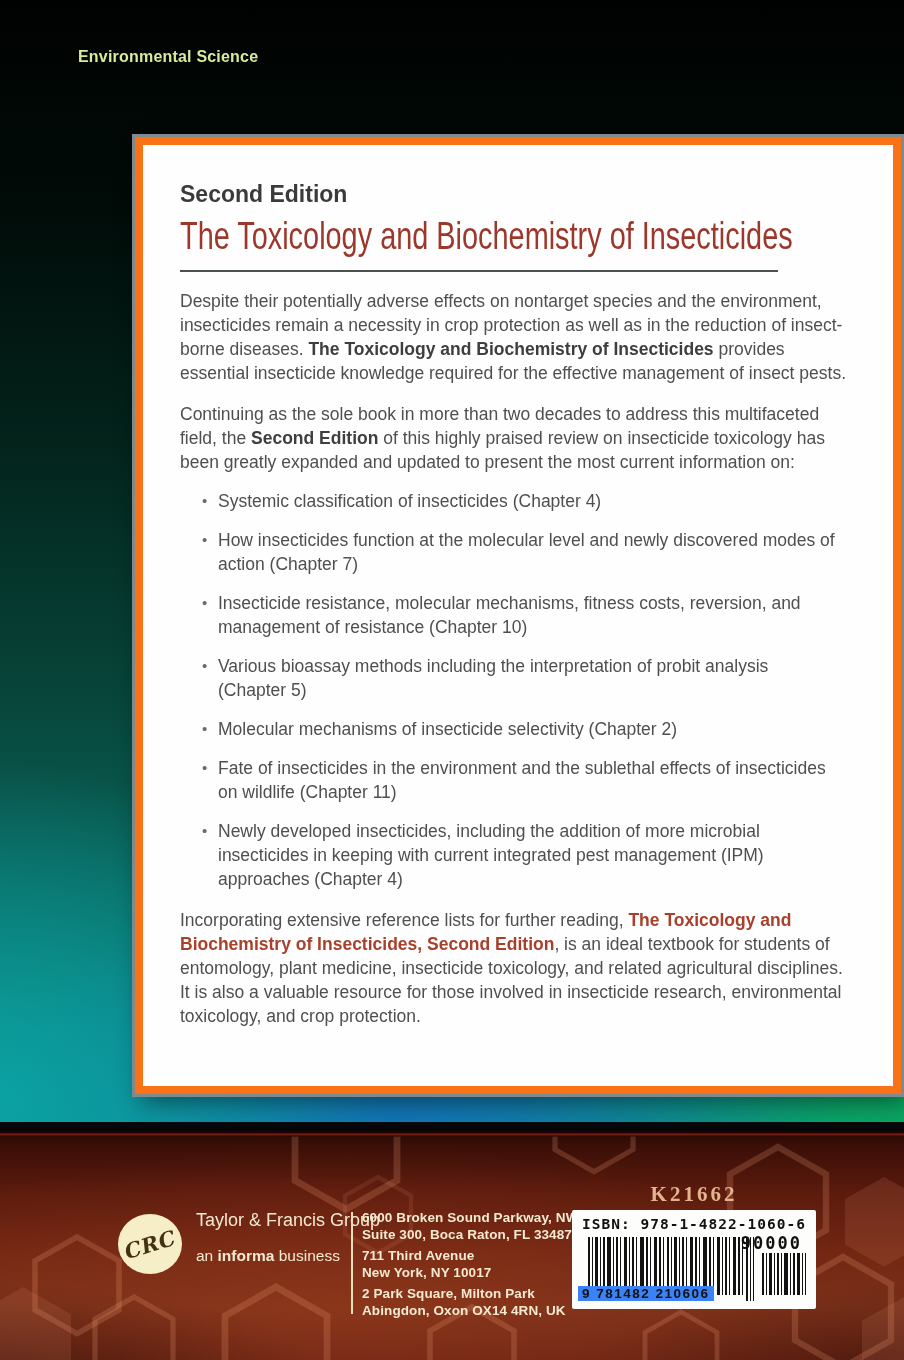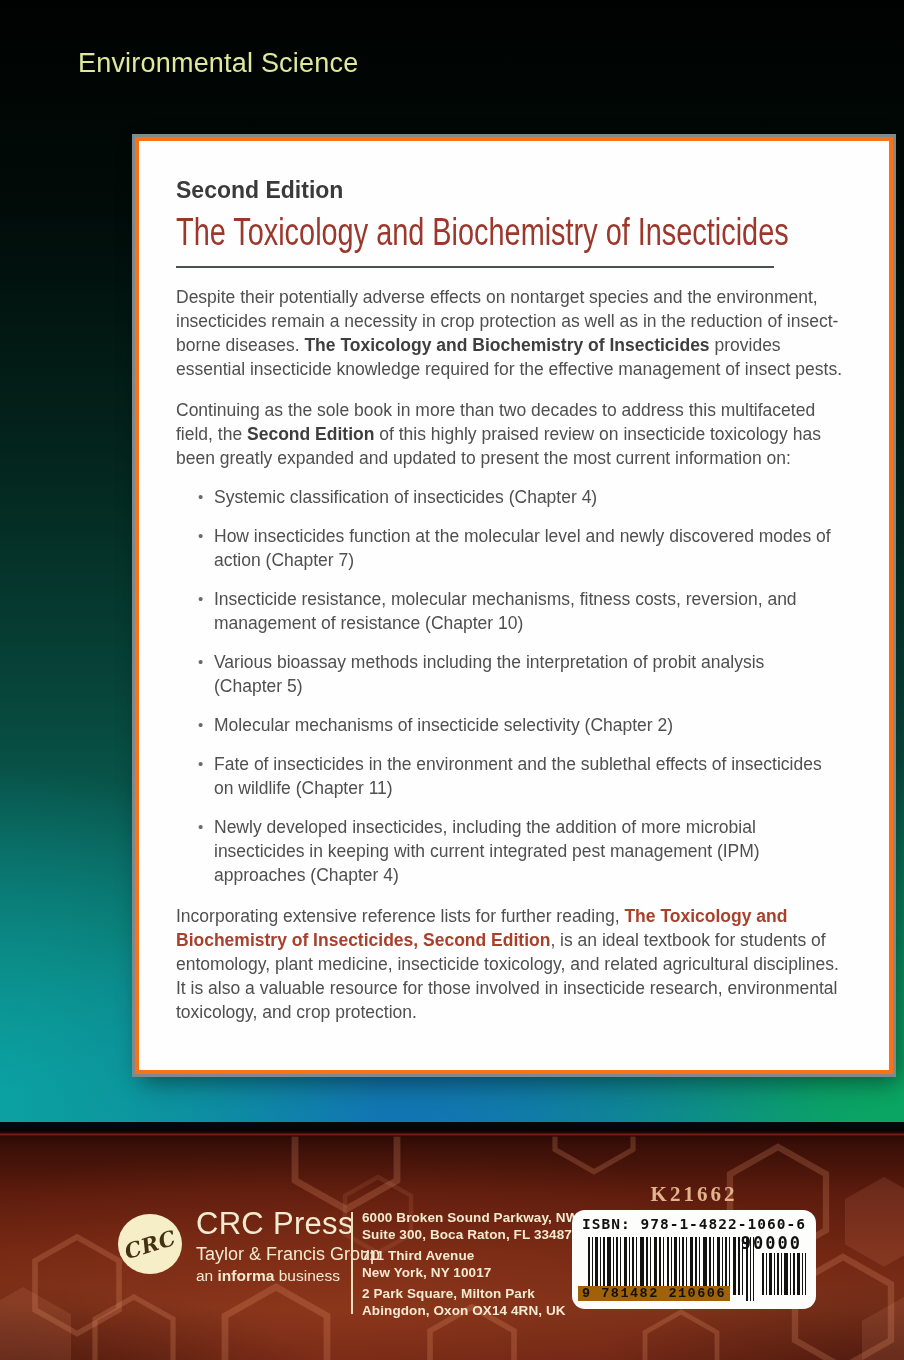--- a/index.html
+++ b/index.html
@@ -12,30 +12,30 @@
   .bg-top{
     position:absolute;left:0;top:0;width:904px;height:1122px;
     background:
       radial-gradient(42% 30% at 0% 98%,  rgba(11,162,165,0.95) 0%, rgba(11,162,165,0) 100%),
       radial-gradient(48% 26% at 44% 103%, rgba(19,110,194,0.90) 0%, rgba(19,110,194,0) 100%),
       radial-gradient(42% 30% at 100% 98%, rgba(10,168,95,0.92) 0%, rgba(10,168,95,0) 100%),
       linear-gradient(180deg,#000201 0%,#010b08 18%,#03241c 40%,#07453a 62%,#0a6a60 82%,#0c8f80 100%);
   }
   .category{
     position:absolute;left:78px;top:48px;
-    font-size:27px;font-weight:400;color:#dcea9c;letter-spacing:0.2px;
+    font-size:16px;font-weight:700;color:#dcea9c;letter-spacing:0.2px;
   }
   
   .card{
     position:absolute;left:135px;top:137px;width:673px;height:899px;
     background:#fefefe;
-    border:4px solid #f97316;
+    border:8px solid #f97316;
     outline:3px solid #7e8a8e;
     box-shadow:6px 8px 22px rgba(0,0,0,0.45);
-    padding:30px 40px 0 37px;
+    padding:30px 40px 12px 37px;
     box-sizing:content-box;
   }
   .edition{
     font-size:23px;font-weight:700;color:#3a3a3a;margin:6px 0 8px 0;
   }
   .book-title{
     font-size:38px;font-weight:400;color:#9c372b;
     white-space:nowrap;transform:scaleX(0.76);transform-origin:0 50%;
     margin:0;line-height:1.1;
   }
@@ -76,57 +76,57 @@
     position:absolute;left:118px;top:92px;width:64px;height:60px;border-radius:50%;
     background:#f6eec6;display:flex;align-items:center;justify-content:center;
   }
   .logo-circle span{
     font-family:"DejaVu Serif",serif;font-style:italic;font-weight:700;
     font-size:21px;color:#453112;transform:rotate(-17deg);letter-spacing:0.5px;
   }
   .press-block{position:absolute;left:196px;top:85px;color:#f3ead0;}
   .press-name{font-size:31px;font-weight:400;line-height:34px;letter-spacing:0.3px;}
   .press-group{font-size:18px;font-weight:400;line-height:22px;margin-top:2px;}
-  .press-informa{font-size:15.5px;line-height:19px;margin-top:1px;}
+  .press-informa{font-size:15.5px;line-height:19px;margin-top:15px;}
   .press-informa b{font-weight:700;}
   .website{
     position:absolute;left:126px;top:172px;color:#f3ead0;
     font-size:21px;font-weight:700;letter-spacing:4.5px;
   }
   .addr-divider{
     position:absolute;left:351px;top:90px;width:2px;height:102px;background:#ecdfbe;
   }
   .addresses{position:absolute;left:362px;top:88px;color:#f3ead0;}
   .addr-group{margin-bottom:5px;}
   .addr-line{font-size:13.5px;font-weight:700;line-height:16.5px;letter-spacing:0.1px;}
   
   .item-code{
     position:absolute;left:572px;top:60px;width:244px;text-align:center;
     font-family:Liberation Serif, serif;font-size:21px;font-weight:700;
     letter-spacing:3px;color:#e2b58f;
   }
   .barcode-box{
     position:absolute;left:572px;top:88px;width:244px;height:99px;
-    background:#fdfdfc;border-radius:13px;
+    background:#fdfdfc;border-radius:2px;
   }
   .isbn-line{
     position:absolute;left:0;top:6px;width:100%;text-align:center;
     font-family:"DejaVu Sans Mono",monospace;font-size:14.5px;font-weight:700;
     letter-spacing:1px;color:#111;white-space:nowrap;
   }
   .price-code{
     position:absolute;right:14px;top:23px;
     font-family:"DejaVu Sans Mono",monospace;font-size:17px;font-weight:700;
     letter-spacing:2px;color:#111;
   }
   .bars-main{position:absolute;left:16px;top:27px;}
   .bars-supp{position:absolute;left:190px;top:43px;}
   .barcode-digits{
-    position:absolute;left:6px;top:76px;background:#a16207;padding:0 4px;
-    font-family:Liberation Mono, monospace;font-size:13.5px;font-weight:700;
+    position:absolute;left:6px;top:76px;background:#3b82f6;padding:0 4px;
+    font-family:Liberation Sans, sans-serif;font-size:13.5px;font-weight:700;
     letter-spacing:1.5px;color:#111;white-space:nowrap;
   }
 </style>
 </head>
 <body>
 
 <div class="bg-top"></div>
 
 <div class="category">Environmental Science</div>
 
@@ -172,21 +172,20 @@
       <polygon points="30,0 60,17 60,52 30,69 0,52 0,17" transform="translate(845,55) scale(1.3)"></polygon>
       <polygon points="30,0 60,17 60,52 30,69 0,52 0,17" transform="translate(862,175) scale(1.4)"></polygon>
     </g>
   </svg>
   <div class="band-edge"></div>
 
   <div class="logo-circle">
     <span>CRC</span>
   </div>
   <div class="press-block">
-    <div class="press-name">CRC Press</div>
     <div class="press-group">Taylor &amp; Francis Group</div>
     <div class="press-informa"><span>an </span><b>informa</b><span> business</span></div>
   </div>
 
   <div class="addr-divider"></div>
   <div class="addresses">
       <div class="addr-group">
         <div class="addr-line">6000 Broken Sound Parkway, NW</div>
         <div class="addr-line">Suite 300, Boca Raton, FL 33487</div>
       </div>

